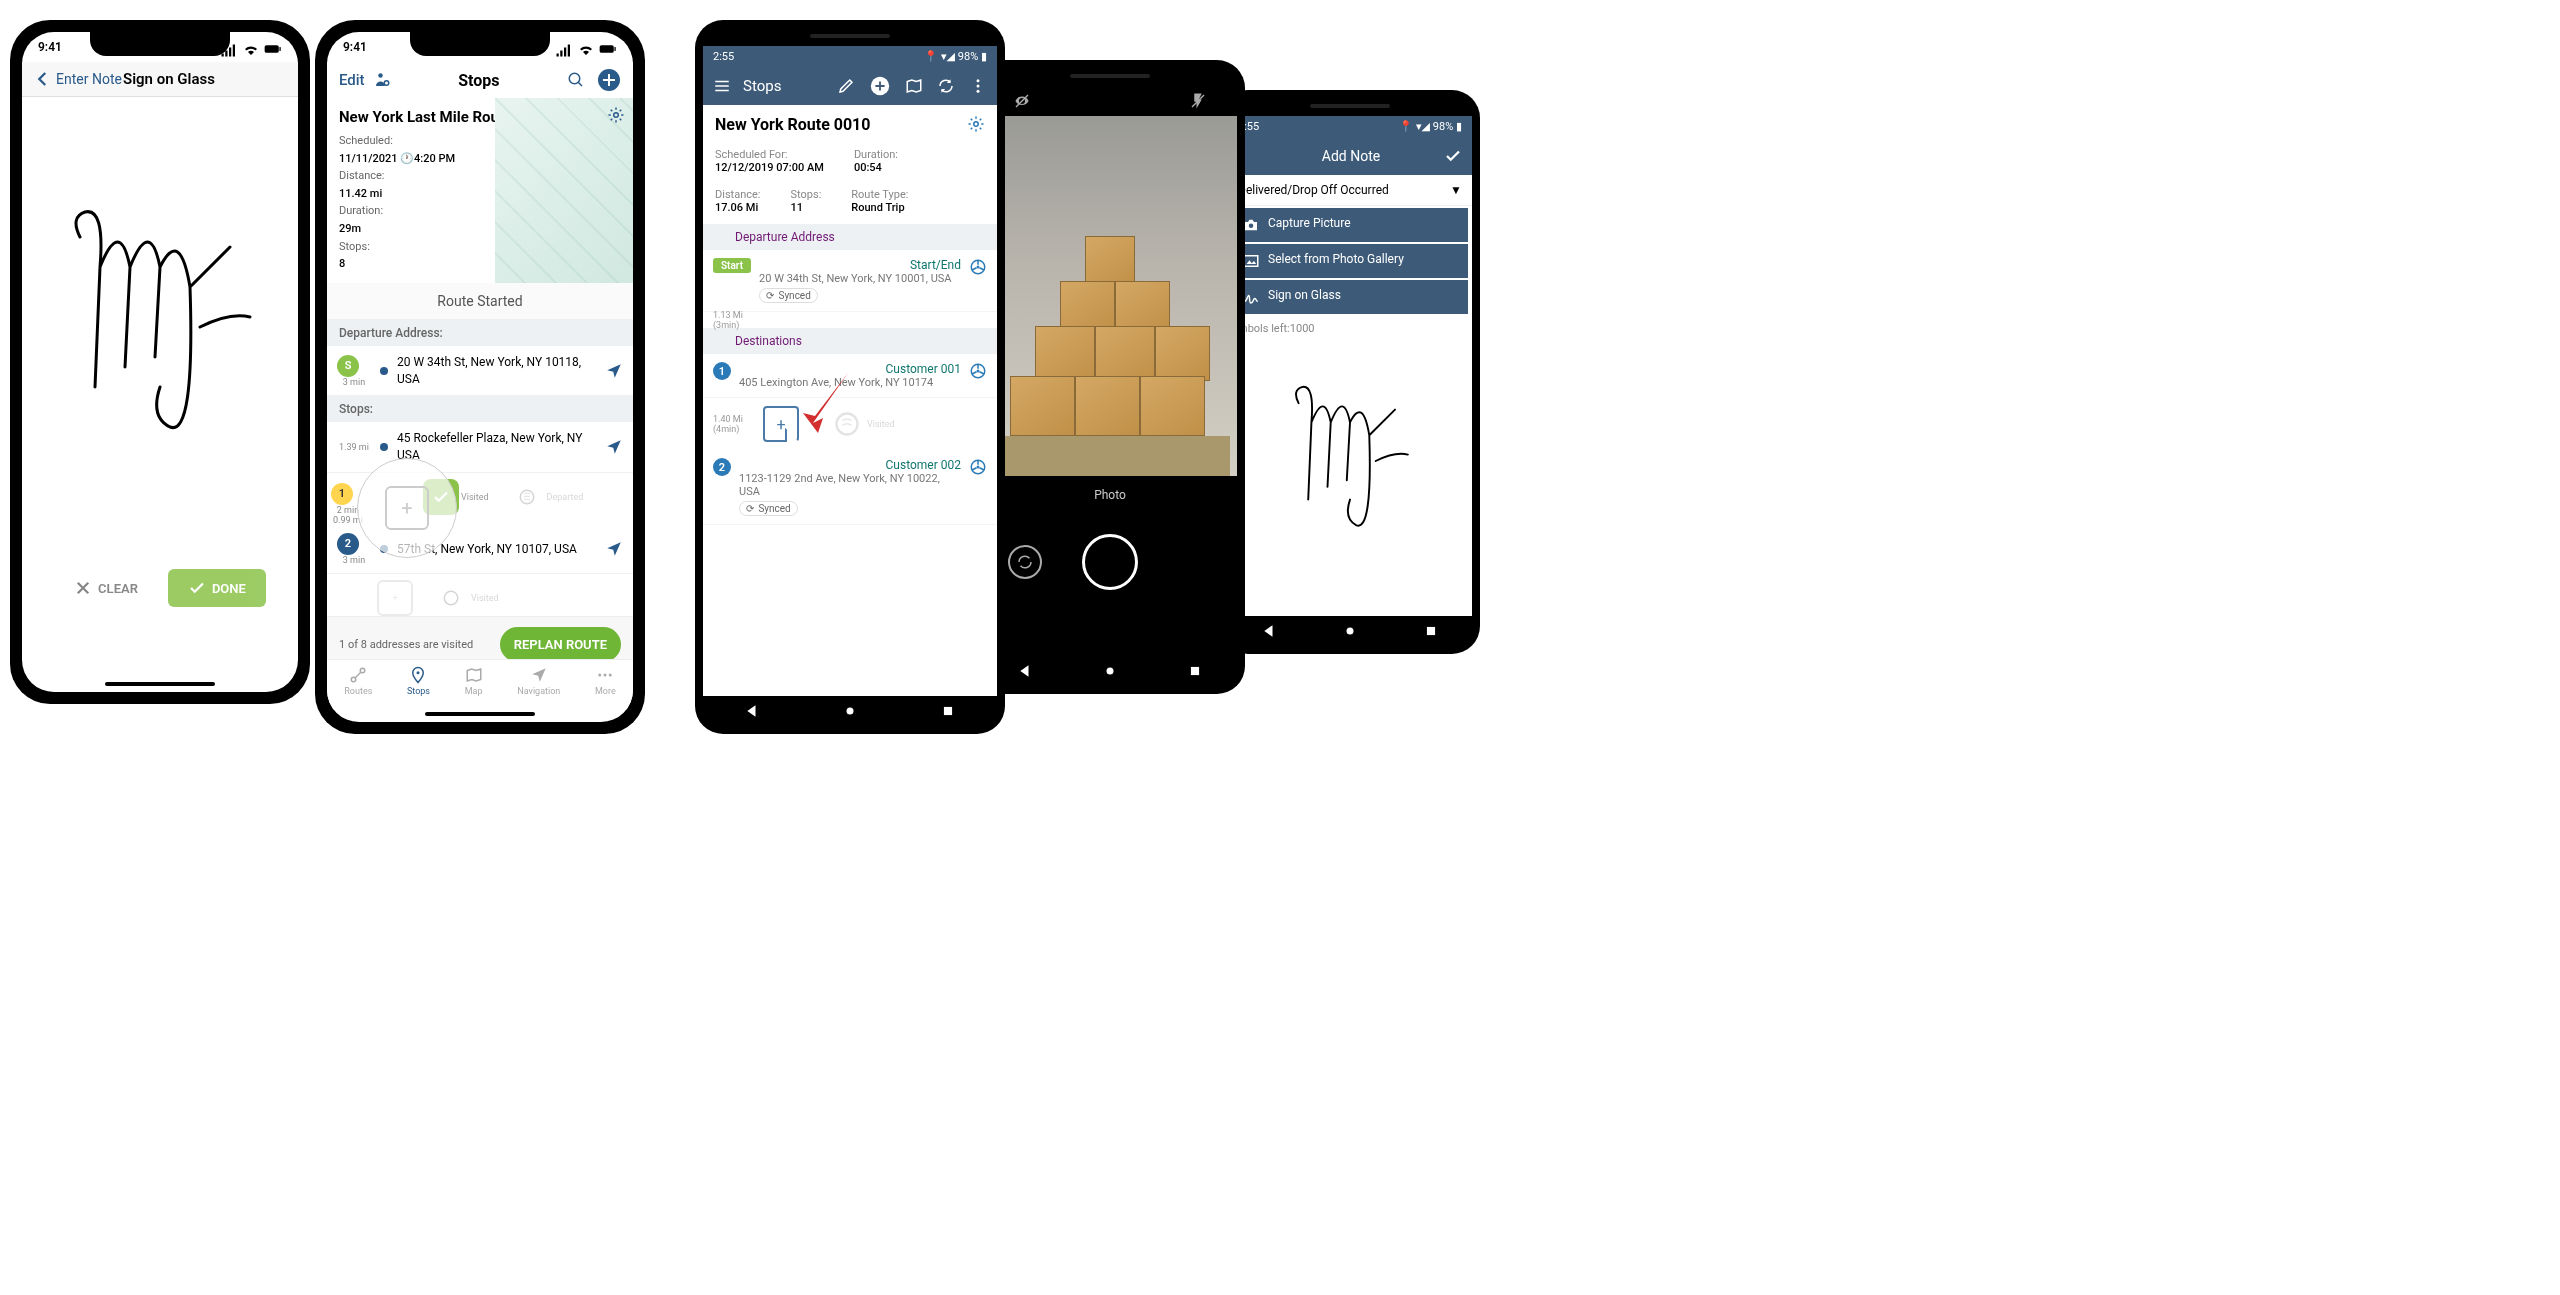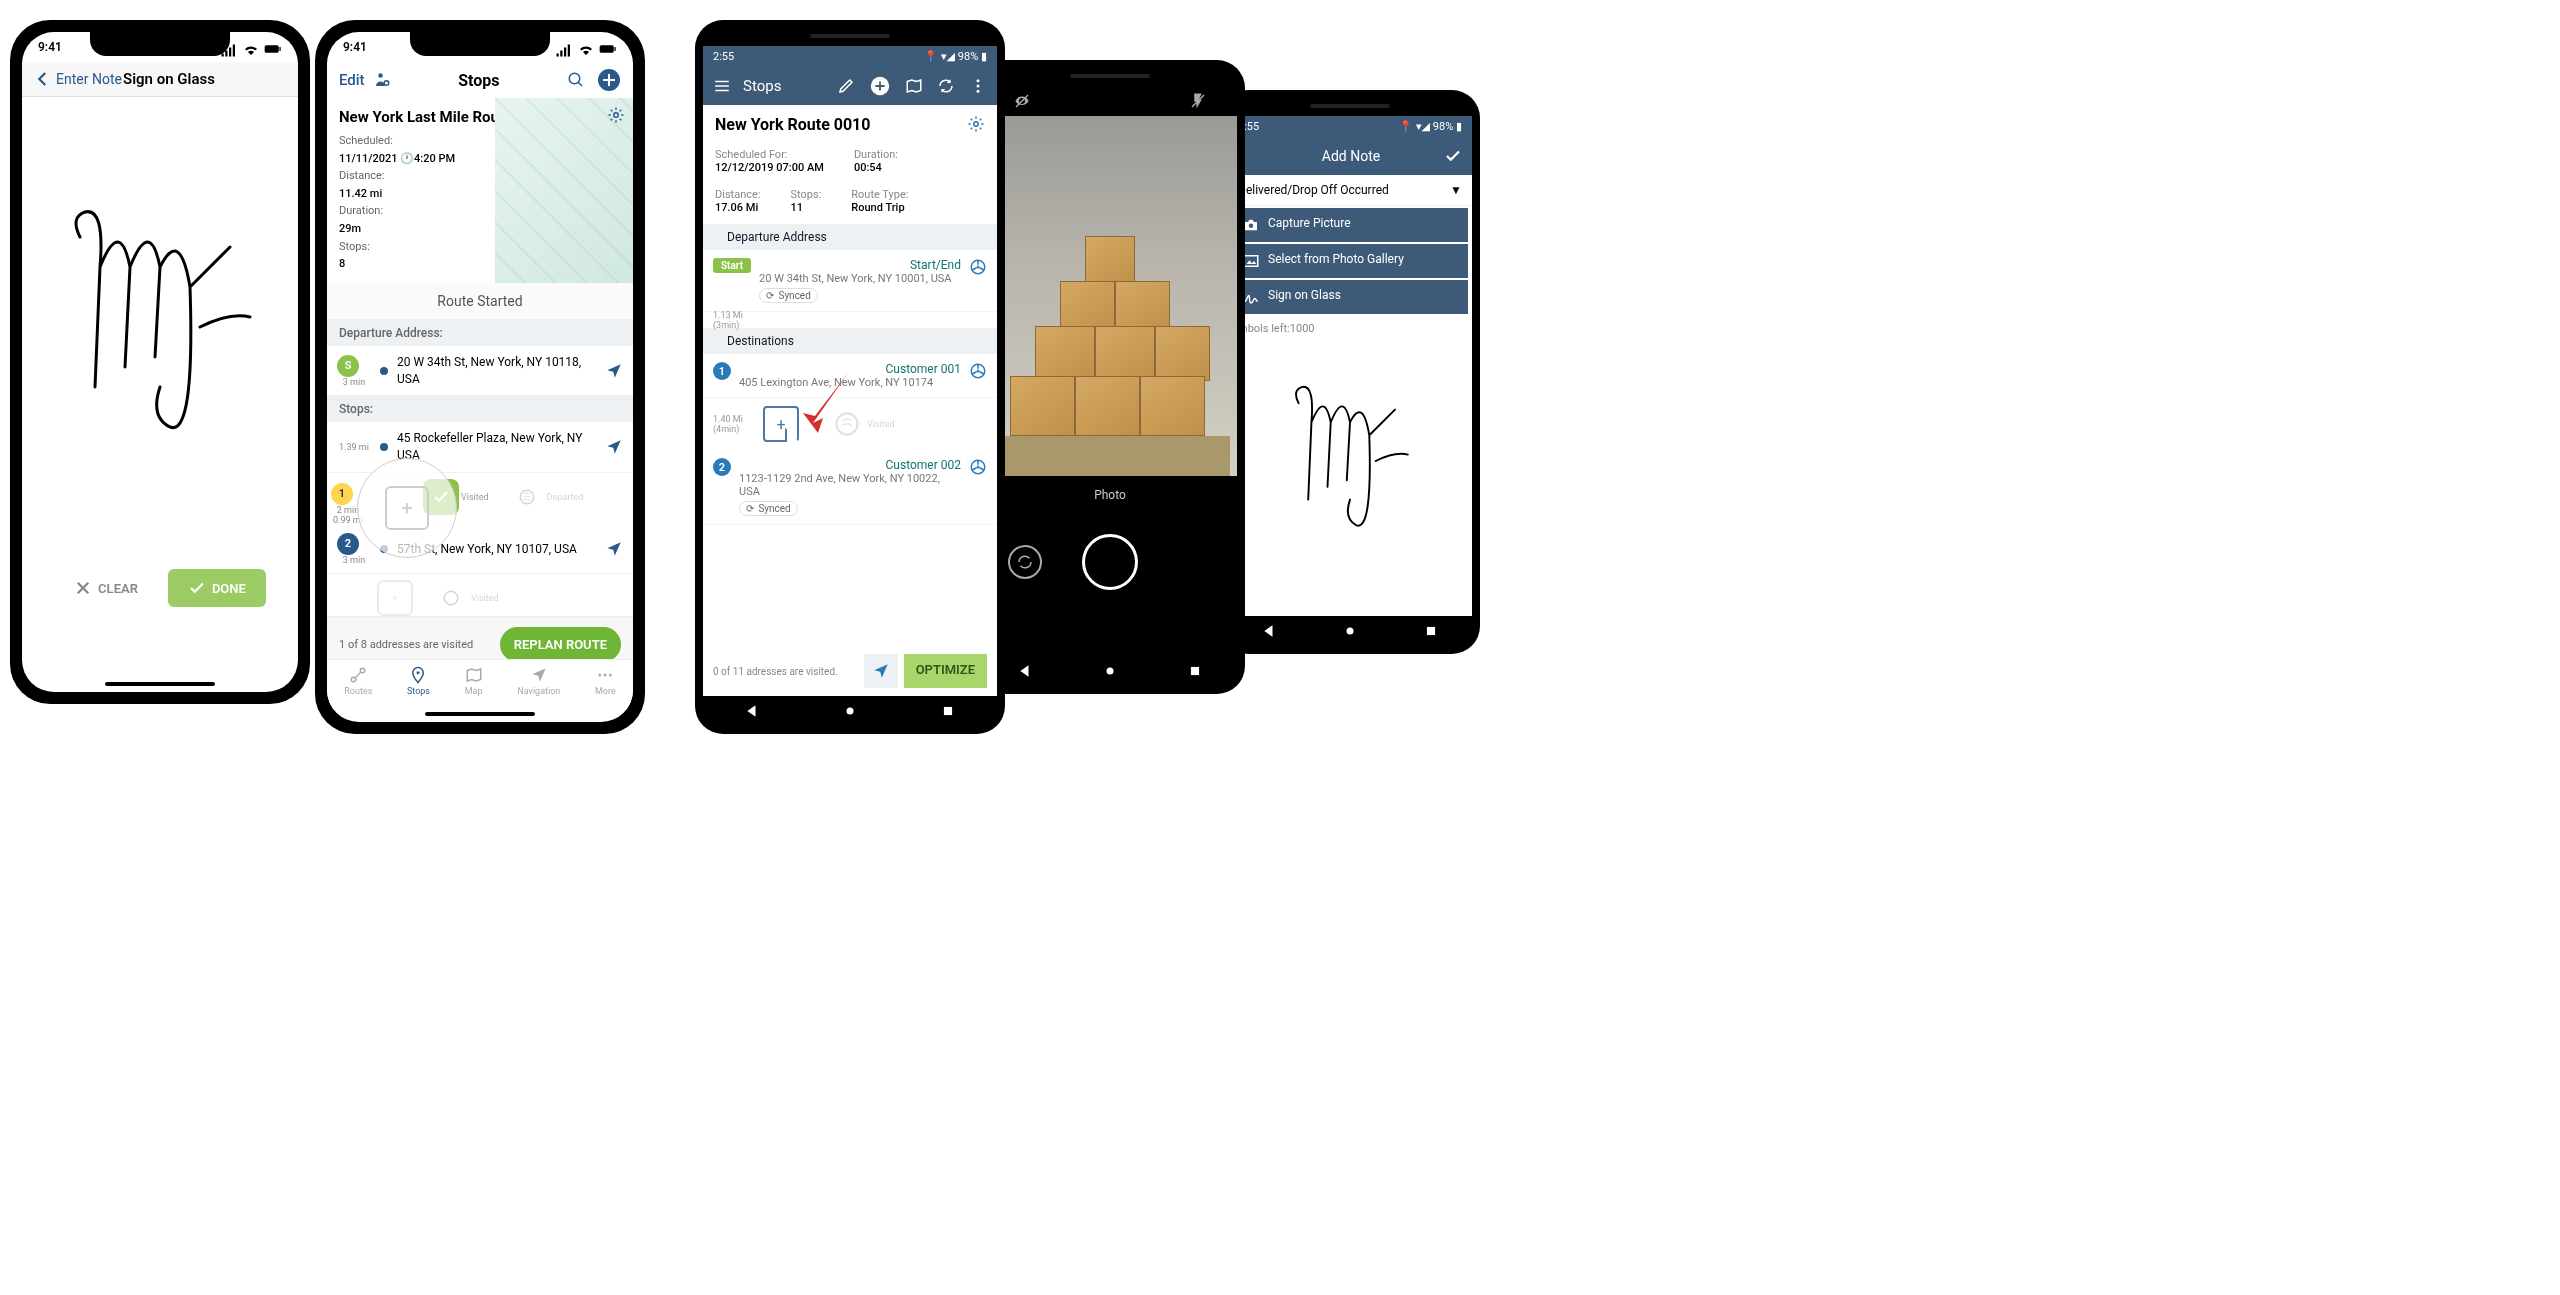--- a/index.html
+++ b/index.html
@@ -66,21 +66,21 @@
 .speaker { width:80px; height:4px; background:#222; border-radius:3px; margin:4px auto 8px; }
 .and-status { display:flex; justify-content:space-between; padding:4px 10px; font-size:11px; background:#3d5a78; color:#fff; }
 .and-header { background:#3d5a78; color:#fff; display:flex; align-items:center; padding:8px 10px; gap:12px; }
 .and-header .title { flex:1; font-size:15px; }
 .and-header .ic-row { display:flex; gap:14px; align-items:center; }
 .and-route-info { padding:10px 12px; display:flex; justify-content:space-between; position:relative;gap:40px;}
 .and-route-info .name { font-weight:700; font-size:16px; }
 .and-route-cols { display:flex; gap:30px; padding:4px 12px 10px; font-size:11px; }
 .and-route-cols .col .lbl { color:#888; }
 .and-route-cols .col .val { color:#000; font-weight:500; }
-.and-section { background:#eef1f3; padding:6px 24px; font-size:12px; color:#0f172a; }
+.and-section { background:#eef1f3; padding:6px 32px; font-size:12px; color:#701a75; }
 .and-stop { display:flex; padding:8px 10px; gap:8px; align-items:flex-start; border-bottom:1px solid #f4f4f4; position:relative;}
 .and-stop .badge { padding:2px 8px; border-radius:3px; font-size:10px; font-weight:600; }
 .start-badge { background:#8bc34a; color:#fff; }
 .num-badge { width:18px; height:18px; border-radius:50%; background:#2a7ab8; color:#fff; display:flex; align-items:center; justify-content:center; font-size:11px; font-weight:600;}
 .and-stop .body { flex:1; font-size:12px; }
 .and-stop .body .nm { font-weight:400; color:#0f766e;text-align:right; }
 .and-stop .body .ad { color:#777; font-size:11px; }
 .synced { display:inline-flex; align-items:center; gap:4px; font-size:10px; color:#666; border:1px solid #ddd; border-radius:10px; padding:1px 6px; margin-top:3px;}
 .wheel { color:#2a7ab8; }
 .and-dist { font-size:9px; color:#999; position:absolute; left:10px; top:50%; transform:translateY(-50%);}
@@ -455,31 +455,20 @@
         <div class="nm">Customer 002</div>
         <div class="ad">1123-1129 2nd Ave, New York, NY 10022, USA</div>
         <span class="synced">⟳ <span>Synced</span></span>
       </div>
       <svg class="icon wheel" viewBox="0 0 24 24">
           <circle cx="12" cy="12" r="9" fill="none" stroke="currentColor" stroke-width="2"></circle>
           <circle cx="12" cy="12" r="2" fill="currentColor"></circle>
           <path stroke="currentColor" stroke-width="2" d="M12 3v6M4 16l6-3M20 16l-6-3"></path>
         </svg>
     </div>
-    <div class="and-bottom">
-      <span style="font-size:10px;color:#888">0 of 11 adresses are visited.</span>
-      <div style="display:flex;gap:6px">
-        <div class="nav-sq">
-            <svg class="icon" viewBox="0 0 24 24">
-              <path fill="currentColor" d="M3 11l18-8-8 18-2-8z"></path>
-            </svg>
-          </div>
-        <div class="opt-btn">OPTIMIZE</div>
-      </div>
-    </div>
     <div class="and-nav">
       <svg width="14" height="14" viewBox="0 0 24 24">
           <path fill="#fff" d="M20 12L6 22V2z" transform="rotate(180 12 12)"></path>
         </svg>
       <svg width="14" height="14" viewBox="0 0 24 24">
           <circle cx="12" cy="12" r="6" fill="#fff"></circle>
         </svg>
       <svg width="14" height="14" viewBox="0 0 24 24">
           <rect x="5" y="5" width="14" height="14" fill="#fff"></rect>
         </svg>

